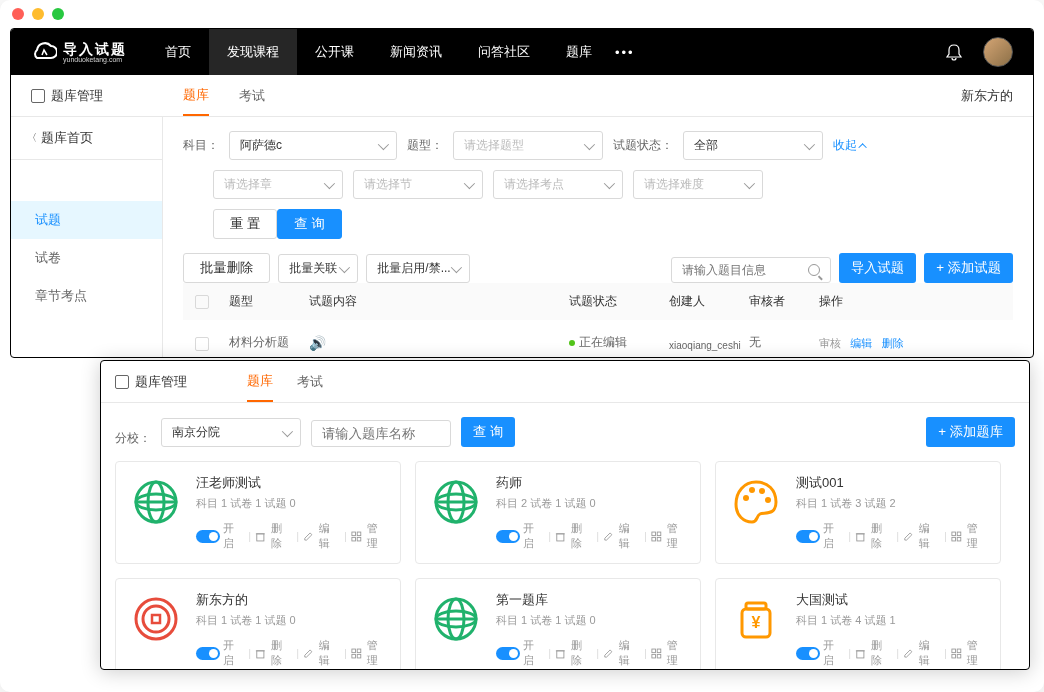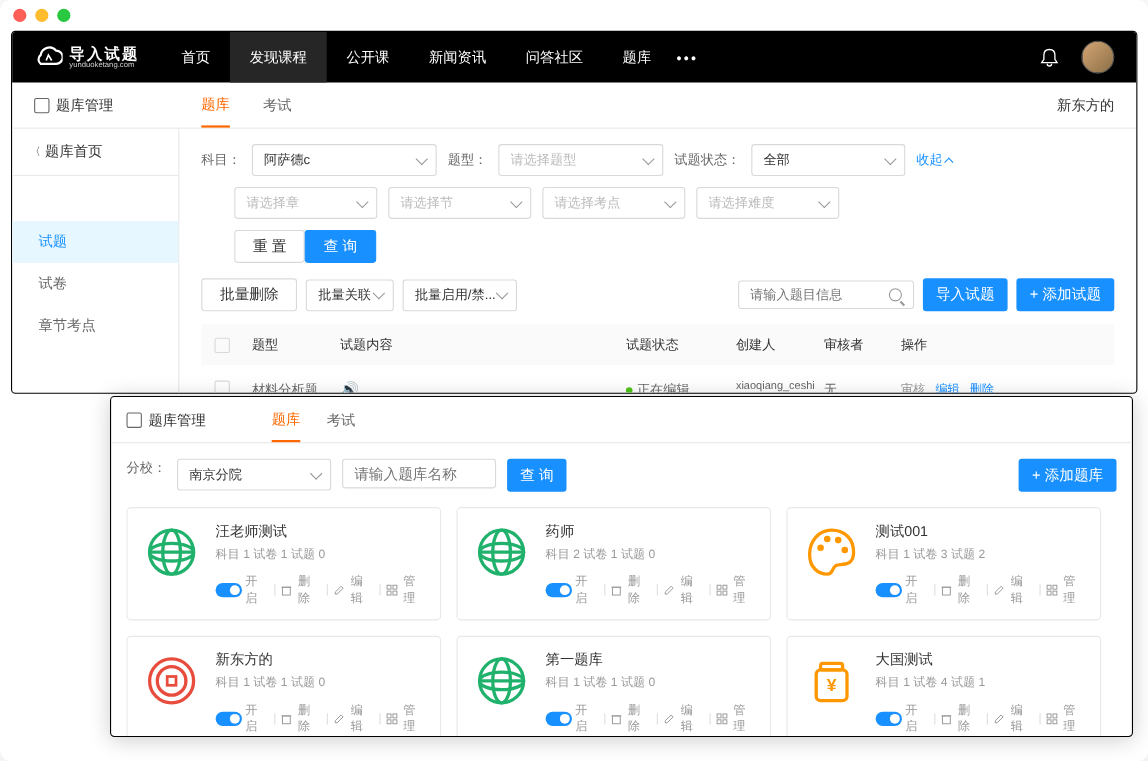--- a/index.html
+++ b/index.html
@@ -47,49 +47,49 @@
 .select { border: 1px solid #d9d9d9; border-radius: 3px; padding: 5px 10px; background: #fff; display: flex; align-items: center; justify-content: space-between; min-width: 130px; cursor: pointer; color: #333; }
 .select.placeholder { color: #bbb; }
 .chevron { width: 8px; height: 8px; border-right: 1px solid #999; border-bottom: 1px solid #999; transform: rotate(45deg) translateY(-2px); }
 .collapse-link { color: #1890ff; cursor: pointer; display: flex; align-items: center; gap: 4px; }
 .chevron-up { width: 6px; height: 6px; border-left: 1px solid #1890ff; border-top: 1px solid #1890ff; transform: rotate(45deg) translateY(2px); }
 
 .btn-row { display: flex; gap: 0; margin: 10px 0 14px 30px; }
 .btn { border: 1px solid #d9d9d9; border-radius: 3px; padding: 5px 16px; background: #fff; cursor: pointer; color: #333; }
 .btn-primary { background: #1890ff; color: #fff; border-color: #1890ff; }
 
-.toolbar-row { display: flex; align-items: center; gap: 8px; margin-bottom: 12px; }
+.toolbar-row { display: flex; align-items: flex-end; gap: 8px; margin-bottom: 0; }
 .search-box { border: 1px solid #d9d9d9; border-radius: 3px; padding: 5px 10px; width: 160px; display: flex; align-items: center; justify-content: space-between; margin-left: auto; }
 .search-box input { border: none; outline: none; width: 120px; font-size: 12px; }
 .search-icon { width: 12px; height: 12px; border: 1.5px solid #999; border-radius: 50%; position: relative; }
 .search-icon::after { content: ''; position: absolute; width: 5px; height: 1.5px; background: #999; bottom: -3px; right: -4px; transform: rotate(45deg); }
 .btn-blue { background: #1890ff; color: #fff; border: none; border-radius: 3px; padding: 6px 12px; cursor: pointer; }
 
 .table-header { display: flex; align-items: center; background: #fafafa; padding: 10px 12px; color: #333; font-size: 12px; }
 .checkbox { width: 14px; height: 14px; border: 1px solid #d9d9d9; border-radius: 2px; }
 .col-type { width: 80px; margin-left: 20px; }
 .col-content { width: 260px; }
 .col-status { width: 100px; }
 .col-creator { width: 80px; }
 .col-reviewer { width: 70px; }
 .col-action { flex: 1; }
 
-.table-row { display: flex; align-items: flex-start; padding: 14px 12px; border-bottom: 1px solid #84cc16; color: #666; }
+.table-row { display: flex; align-items: flex-end; padding: 14px 12px; border-bottom: 1px solid #84cc16; color: #666; }
 .status-dot { width: 6px; height: 6px; border-radius: 50%; background: #52c41a; display: inline-block; margin-right: 4px; }
 .audio-icon { color: #1890ff; font-size: 14px; }
 .action-link { color: #999; margin-right: 6px; cursor: pointer; font-size: 11px; }
 .action-link.blue { color: #1890ff; }
 
 
 .win2 { position: absolute; top: 360px; left: 100px; width: 930px; height: 310px; border: 1px solid #000; border-radius: 4px; background: #fff; box-shadow: 0 2px 20px rgba(0,0,0,0.2); overflow: hidden; }
 .win2-header { height: 42px; display: flex; align-items: center; padding: 0 14px; border-bottom: 1px solid #e8e8e8; font-size: 13px; }
 .tabs2 { display: flex; margin-left: 60px; height: 100%; gap: 24px; }
 
 .win2-body { padding: 14px; font-size: 12px; }
-.filter2 { display: flex; align-items: flex-start; gap: 10px; margin-bottom: 14px; }
+.filter2 { display: flex; align-items: flex-end; gap: 10px; margin-bottom: 14px; }
 .input-text { border: 1px solid #d9d9d9; border-radius: 3px; padding: 5px 10px; width: 140px; outline: none; }
 .btn-add { margin-left: auto; }
 
 .card-grid { display: flex; flex-wrap: wrap; gap: 14px; }
 .card { width: 286px; border: 1px solid #e8e8e8; border-radius: 4px; padding: 12px; display: flex; gap: 12px; }
 .card-icon { width: 56px; height: 56px; flex-shrink: 0; display: flex; align-items: center; justify-content: center; }
 .card-body { flex: 1; min-width: 0; }
 .card-title { font-size: 13px; color: #333; margin-bottom: 4px; white-space: nowrap; overflow: hidden; text-overflow: ellipsis; }
 .card-meta { font-size: 11px; color: #999; margin-bottom: 10px; }
 .card-actions { display: flex; align-items: center; gap: 3px; font-size: 11px; color: #999; }

